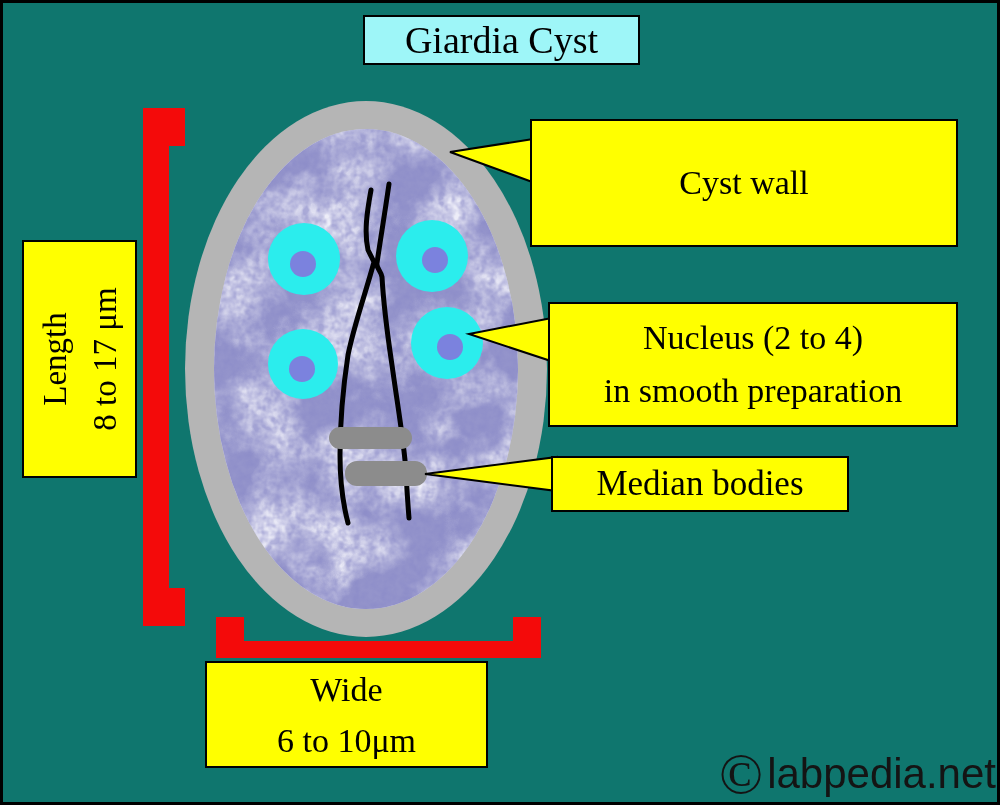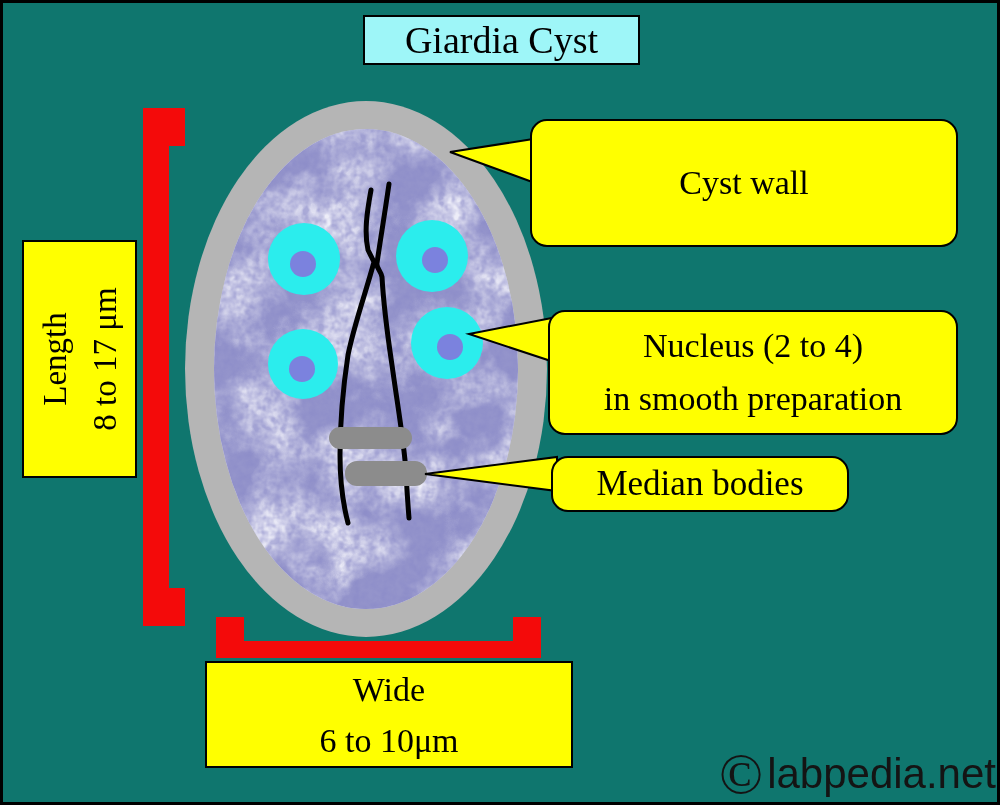--- a/index.html
+++ b/index.html
@@ -19,21 +19,21 @@
     z-index:2;
     background:#FFFF00;
     border:2px solid #000;
     box-sizing:border-box;
     display:flex;
     flex-direction:column;
     justify-content:center;
     text-align:center;
   }
   .titlebox{background:#9EF6F8;font-size:38px;line-height:44px;}
-  .callout{font-size:34px;line-height:1.55;border-radius:17px;}
+  .callout{font-size:34px;line-height:1.55;}
   .measure{font-size:34px;line-height:1.5;}
   .lenbox{overflow:visible;}
   .len-rot{
     position:absolute;
     top:50%;left:50%;
     width:238px;
     transform:translate(-50%,-50%) rotate(-90deg);
     font-size:33px;line-height:1.5;
     text-align:center;
     white-space:nowrap;
@@ -108,30 +108,30 @@
     <div>Giardia Cyst</div>
   </div>
 
   <div class="box lenbox" style="left:19px;top:237px;width:115px;height:238px;">
     <div class="len-rot">
       <div>Length</div>
       <div>8 to 17 μm</div>
     </div>
   </div>
 
-  <div class="box measure" style="left:202px;top:658px;width:368px;height:107px;">
+  <div class="box measure" style="left:202px;top:658px;width:283px;height:107px;">
     <div>Wide</div>
     <div>6  to 10μm</div>
   </div>
 
   <div class="box callout" style="left:527px;top:116px;width:428px;height:128px;">
     <div>Cyst wall</div>
   </div>
 
-  <div class="box callout" style="left:545px;top:307px;width:410px;height:125px;">
+  <div class="box callout" style="left:545px;top:299px;width:410px;height:125px;">
     <div>Nucleus (2 to 4)</div>
     <div>in smooth preparation</div>
   </div>
 
   <div class="box callout" style="left:548px;top:453px;width:298px;height:56px;font-size:35px;">
     <div>Median bodies</div>
   </div>
 
   <div class="watermark">
     <span class="csym">©</span>

